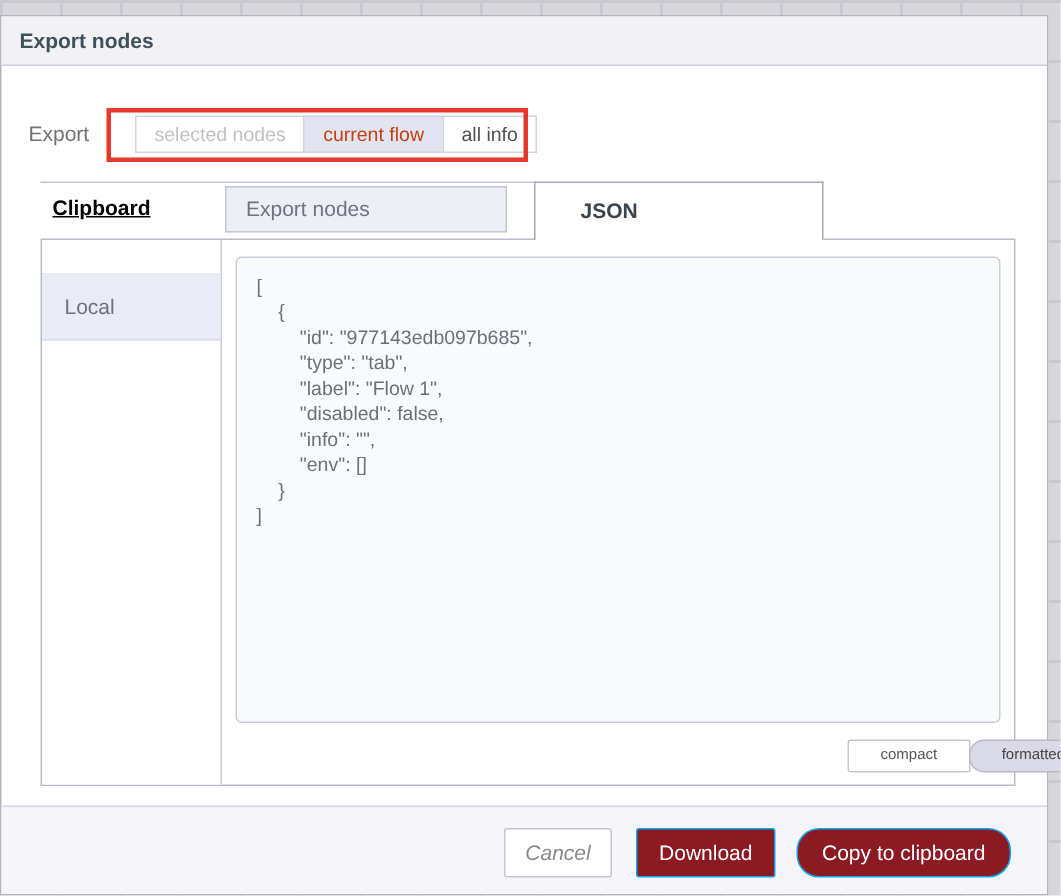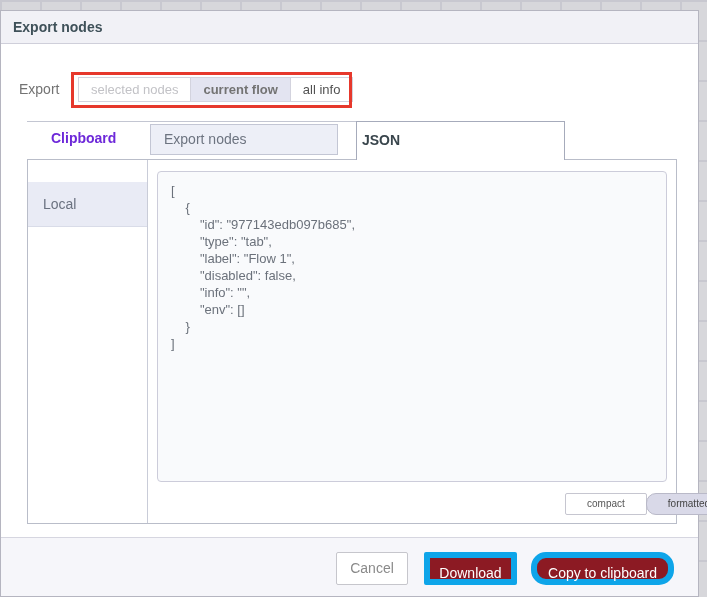--- a/index.html
+++ b/index.html
@@ -30,45 +30,45 @@
     position: absolute; left: 77px; top: 66px; height: 25px;
     display: flex; z-index: 3;
   }
   .scope-btn {
     height: 25px; font-size: 13px; line-height: 23px;
     padding: 0 12px; background: #fff;
     border: 1px solid #d3d3de; margin-left: -1px;
     color: #525252; cursor: pointer; white-space: nowrap;
   }
   .scope-btn:first-child { margin-left: 0; }
-  .scope-btn.disabled { color: #c2c2c6; }
-  .scope-btn.selected { background: #e3e4f1; color: #737373; font-weight: bold; }
+  .scope-btn.disabled { color: #c2c2c6; margin-left: 12px; }
+  .scope-btn.selected { background: #e3e4f1; color: #c2410c; }
   .annotation-rect {
     position: absolute; left: 70px; top: 61px; width: 281px; height: 36px;
     border: 3px solid #e6382c; z-index: 4; pointer-events: none;
   }
   .library-label {
-    position: absolute; left: 50px; top: 119px;
-    font-size: 14px; font-weight: bold; color: #6d28d9;
+    position: absolute; left: 34px; top: 119px;
+    font-size: 14px; font-weight: bold; color: #000000; text-decoration: underline;
   }
   .tabrow-line {
     position: absolute; left: 26px; top: 110px; width: 330px; height: 1px;
     background: #c3c6d2;
   }
   .tab-inactive {
     position: absolute; left: 149px; top: 113px; width: 188px; height: 31px;
     background: #edeff7; border: 1px solid #c3c6d4;
     font-size: 14px; color: #6d7480; line-height: 29px; padding-left: 13px;
     cursor: pointer;
   }
   .tab-active {
-    position: absolute; left: 355px; top: 110px; width: 209px; height: 39px;
+    position: absolute; left: 355px; top: 110px; width: 193px; height: 39px;
     background: #ffffff; border: 1px solid #a6abbb; border-bottom: none;
     font-size: 14px; font-weight: bold; color: #39454c;
-    line-height: 36px; padding-left: 5px; z-index: 2; cursor: pointer;
+    line-height: 36px; padding-left: 30px; z-index: 2; cursor: pointer;
   }
   .content-box {
     position: absolute; left: 26px; top: 148px; width: 650px; height: 365px;
     border: 1px solid #b9bdc9; background: #fff; z-index: 1;
   }
   .sidebar {
     position: absolute; left: 0; top: 0; bottom: 0; width: 120px;
     border-right: 1px solid #c9ccd8; padding-top: 6px; background: #fff;
   }
   .sidebar-item {
@@ -94,22 +94,22 @@
   .dialog-footer {
     position: absolute; left: 0; right: 0; top: 526px; bottom: 0;
     background: #f6f6fa; border-top: 1px solid #d6d6e0;
   }
   .footer-btn {
     position: absolute; top: 14px; height: 33px;
     font-size: 14px; border-radius: 2px; cursor: pointer;
     font-family: "Liberation Sans", sans-serif;
     text-align: center; line-height: 31px;
   }
-  .btn-secondary { background: #fff; border: 1px solid #c6c6cc; color: #8a8a8a; }
-  .btn-primary { background: #8c1a23; border: 6px solid #0ea5e9; color: #ffffff; }
+  .btn-secondary { background: #fff; border: 1px solid #c6c6cc; color: #8a8a8a; font-style: italic; }
+  .btn-primary { background: #8c1a23; border: 1px solid #0ea5e9; color: #ffffff; }
   .btn-cancel { left: 335px; width: 72px; }
   .btn-download { left: 423px; width: 93px; }
   .btn-copy { left: 530px; width: 143px; border-radius: 15px; }
 </style>
 </head>
 <body>
 
 <div class="dialog">
 
   <div class="dialog-header">Export nodes</div>

